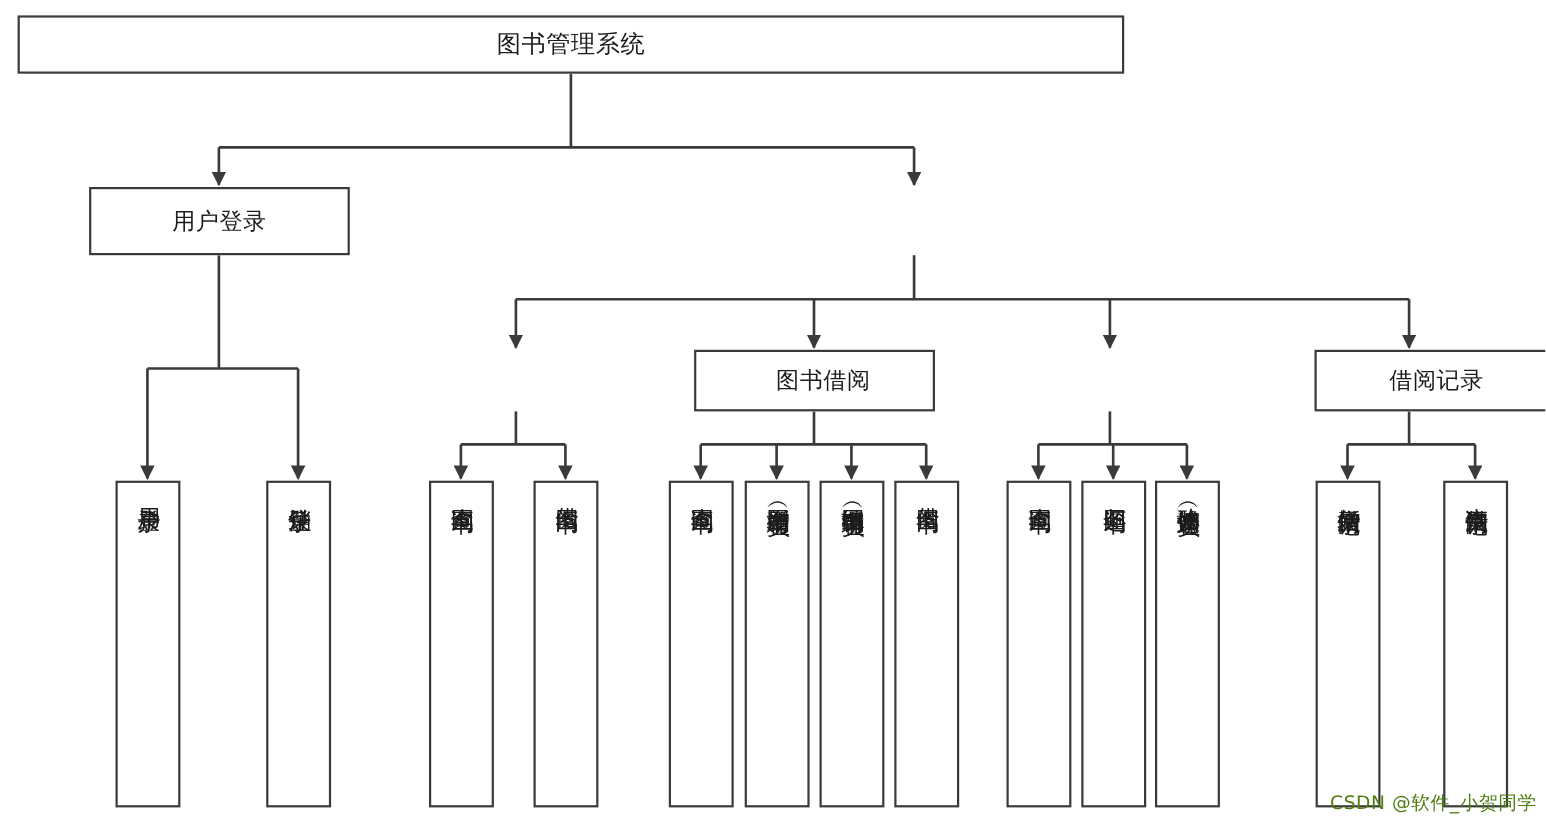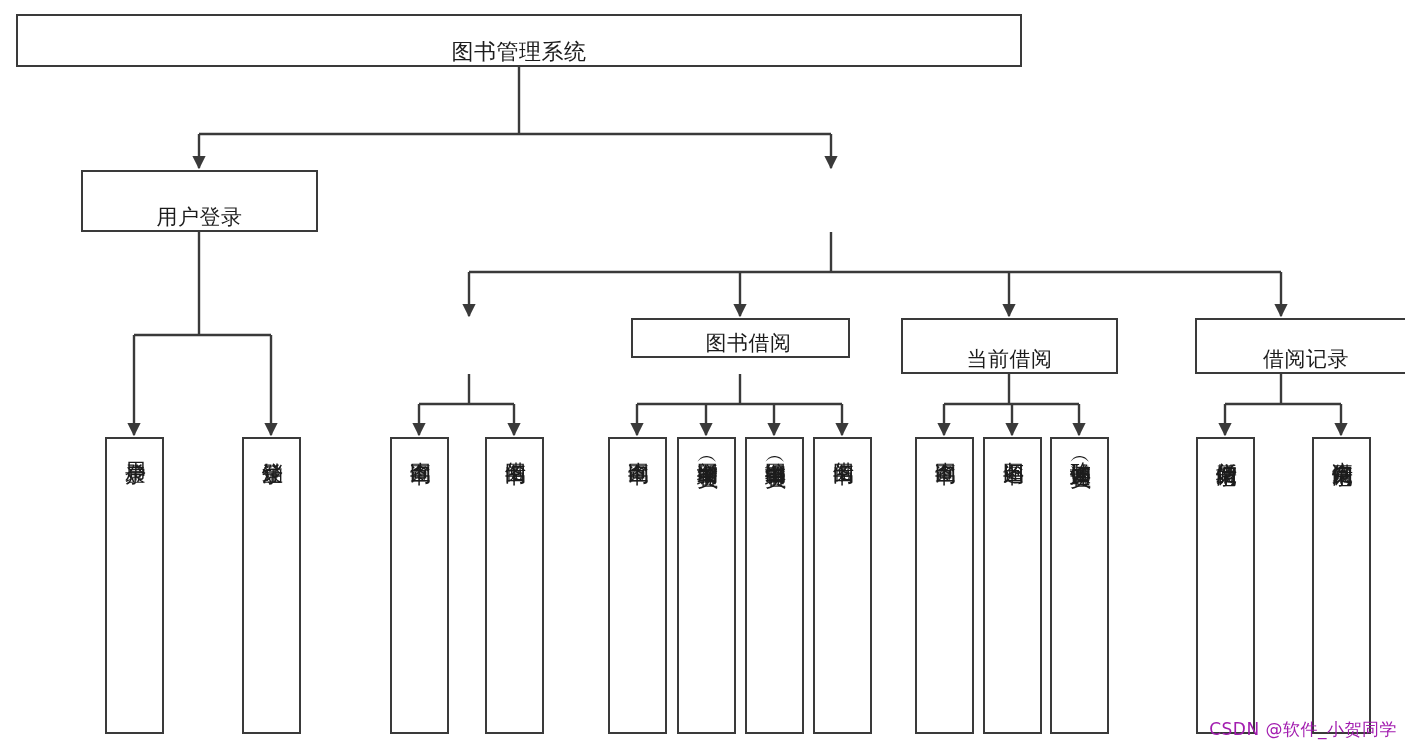--- a/index.html
+++ b/index.html
@@ -24,21 +24,21 @@
     top: 0;
     width: 1405px;
     height: 747px;
   }
   .node {
     position: absolute;
     box-sizing: border-box;
     background: #ffffff;
     border: 2px solid #3a3a3a;
     display: flex;
-    align-items: flex-end;
+    align-items: center;
     justify-content: center;
     color: #1c1c1c;
   }
   .node .label {
     display: block;
     text-align: center;
     line-height: 1.18;
     letter-spacing: 0.5px;
   }
   
@@ -61,21 +61,21 @@
     font-size: 21px;
     line-height: 1.14;
     letter-spacing: 1px;
     white-space: nowrap;
   }
   #watermark {
     position: absolute;
     right: 8px;
     bottom: 6px;
     font-size: 17px;
-    color: #a21caf;
+    color: #4d7c0f;
     letter-spacing: 0.5px;
     white-space: nowrap;
     pointer-events: none;
   }
 </style>
 </head>
 <body>
 
 <div id="diagram-root">
 
@@ -130,25 +130,22 @@
   </svg>
 
   <div class="node h" id="node-root" style="left:16px; top:14px; width:1006px; height:53px;">
     <span class="label">图书管理系统</span>
   </div>
 
   <div class="node h" style="left:81px; top:170px; width:237px; height:62px;">
     <span class="label">用户登录</span>
   </div>
 
-  <div class="node h" style="left:631px; top:318px; width:219px; height:40px;padding-left:16px;">
+  <div class="node h" style="left:631px; top:318px; width:219px; height:56px;padding-left:16px;">
     <span class="label">图书借阅</span>
-  </div>
-  <div class="node h" style="left:901px; top:318px; width:217px; height:56px;">
-    <span class="label">当前借阅</span>
   </div>
   <div class="node h" style="left:1171px; top:318px; width:222px; height:56px;margin-left:24px;">
     <span class="label">借阅记录</span>
   </div>
 
   <div class="node v" style="left:105px; top:437px; width:59px; height:297px;">
     <span class="label">用户登录</span>
   </div>
   <div class="node v" style="left:242px; top:437px; width:59px; height:297px;">
     <span class="label">注销登录</span>

